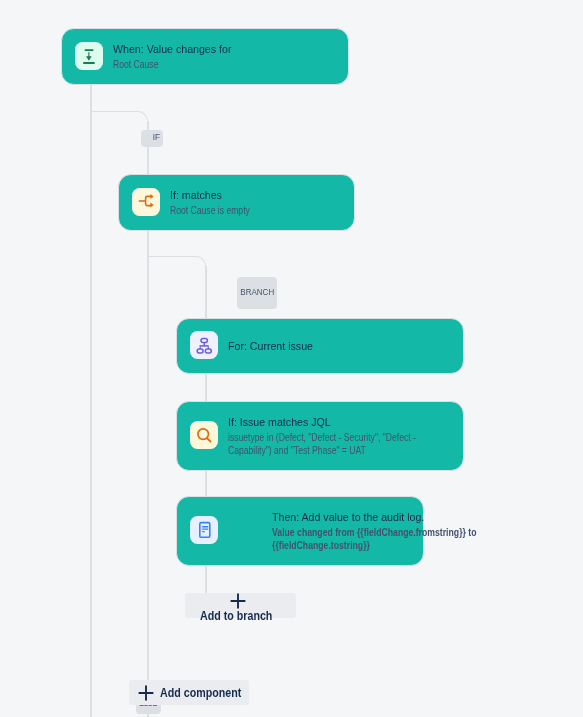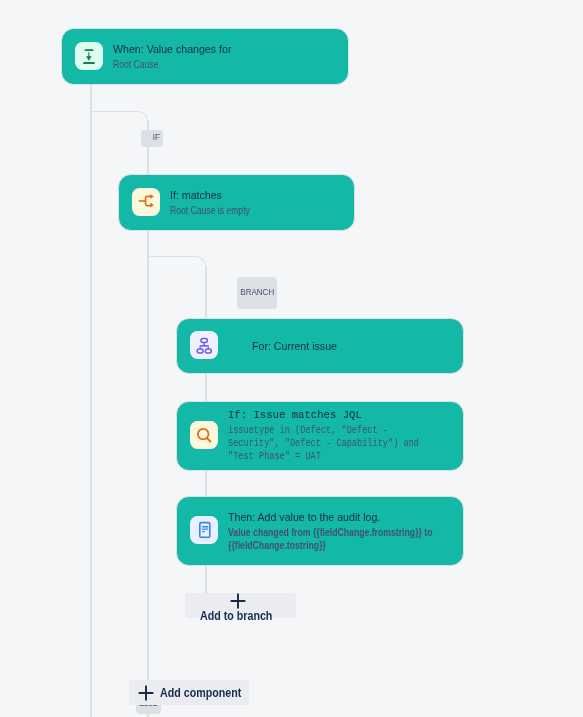--- a/index.html
+++ b/index.html
@@ -85,50 +85,50 @@
         <path d="M18.4 5.9l3.3 2.5-3.3 2.5z" fill="#DE6C13"></path>
         <path d="M18.4 14.6l3.3 2.5-3.3 2.5z" fill="#DE6C13"></path>
       </svg>
     </div>
     <div class="txt">
       <div class="title">If: matches</div>
       <div class="desc">Root Cause is empty</div>
     </div>
   </div>
 
-  <div class="node" style="left:176px;top:318px;width:288px;height:56px;gap:24px;">
+  <div class="node" style="left:176px;top:318px;width:288px;height:56px;">
     <div class="ico" style="background:#F1F0FE;">
       <svg width="28" height="28" viewBox="0 0 28 28" fill="none">
         <rect x="11.0" y="7.4" width="6.4" height="4.0" rx="2.0" stroke="#6C5CE4" stroke-width="1.55"></rect>
         <rect x="7.2" y="17.9" width="5.9" height="4.0" rx="2.0" stroke="#6C5CE4" stroke-width="1.55"></rect>
         <rect x="15.4" y="17.9" width="5.9" height="4.0" rx="2.0" stroke="#6C5CE4" stroke-width="1.55"></rect>
         <path d="M14.2 11.4v3.2" stroke="#6C5CE4" stroke-width="1.5" stroke-linecap="butt"></path>
         <path d="M9.6 14.9h9.2" stroke="#6C5CE4" stroke-width="1.55" stroke-linecap="butt"></path>
         <path d="M10.2 15.6v2.3M18.3 15.6v2.3" stroke="#6C5CE4" stroke-width="1.2" stroke-linecap="butt"></path>
       </svg>
     </div>
     <div class="txt">
       <div class="title">For: Current issue</div>
     </div>
   </div>
 
-  <div class="node" style="left:176px;top:401px;width:288px;height:70px;font-family:Liberation Mono, monospace;">
+  <div class="node" style="left:176px;top:401px;width:288px;height:70px;">
     <div class="ico" style="background:#FDF7DC;">
       <svg width="28" height="28" viewBox="0 0 28 28" fill="none">
         <circle cx="13.2" cy="13.1" r="5.3" stroke="#DE6C13" stroke-width="1.75"></circle>
         <path d="M17.3 17.3l3.1 3.2" stroke="#DE6C13" stroke-width="1.85" stroke-linecap="round"></path>
       </svg>
     </div>
     <div class="txt">
       <div class="title">If: Issue matches JQL</div>
       <div class="desc">issuetype in (Defect, "Defect - Security", "Defect - Capability") and "Test Phase" = UAT</div>
     </div>
   </div>
 
-  <div class="node" style="left:176px;top:496px;width:288px;height:70px;">
+  <div class="node" style="left:176px;top:496px;width:248px;height:70px;gap:44px;">
     <div class="ico" style="background:#E6F0FF;">
       <svg width="28" height="28" viewBox="0 0 28 28" fill="none">
         <rect x="9.8" y="6.6" width="10.0" height="14.7" rx="1.4" stroke="#3B82F6" stroke-width="1.6"></rect>
         <path d="M12.2 10.7h6.0M12.2 13.1h6.0M12.2 15.6h2.6" stroke="#3B82F6" stroke-width="1.4" stroke-linecap="butt"></path>
         <circle cx="11.3" cy="9.6" r="0.55" fill="#3B82F6" opacity="0.4"></circle>
         <circle cx="11.3" cy="12.1" r="0.55" fill="#3B82F6" opacity="0.4"></circle>
         <circle cx="11.3" cy="14.6" r="0.55" fill="#3B82F6" opacity="0.4"></circle>
       </svg>
     </div>
     <div class="txt">

